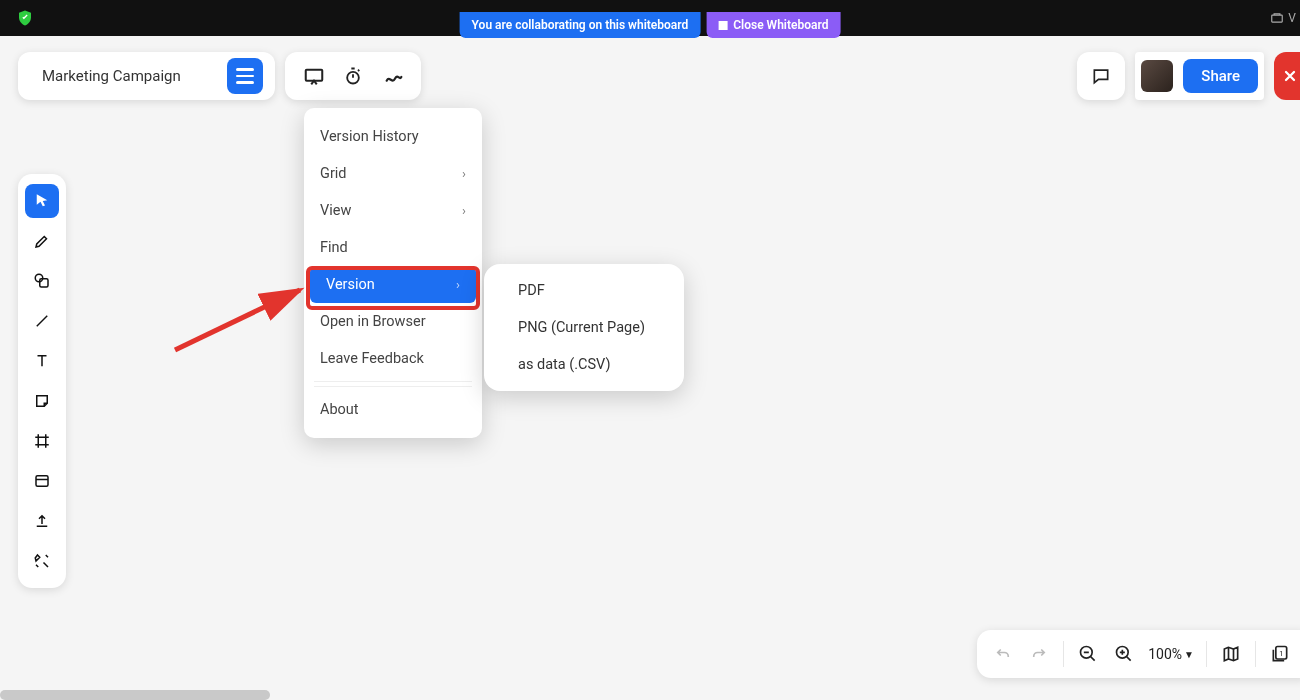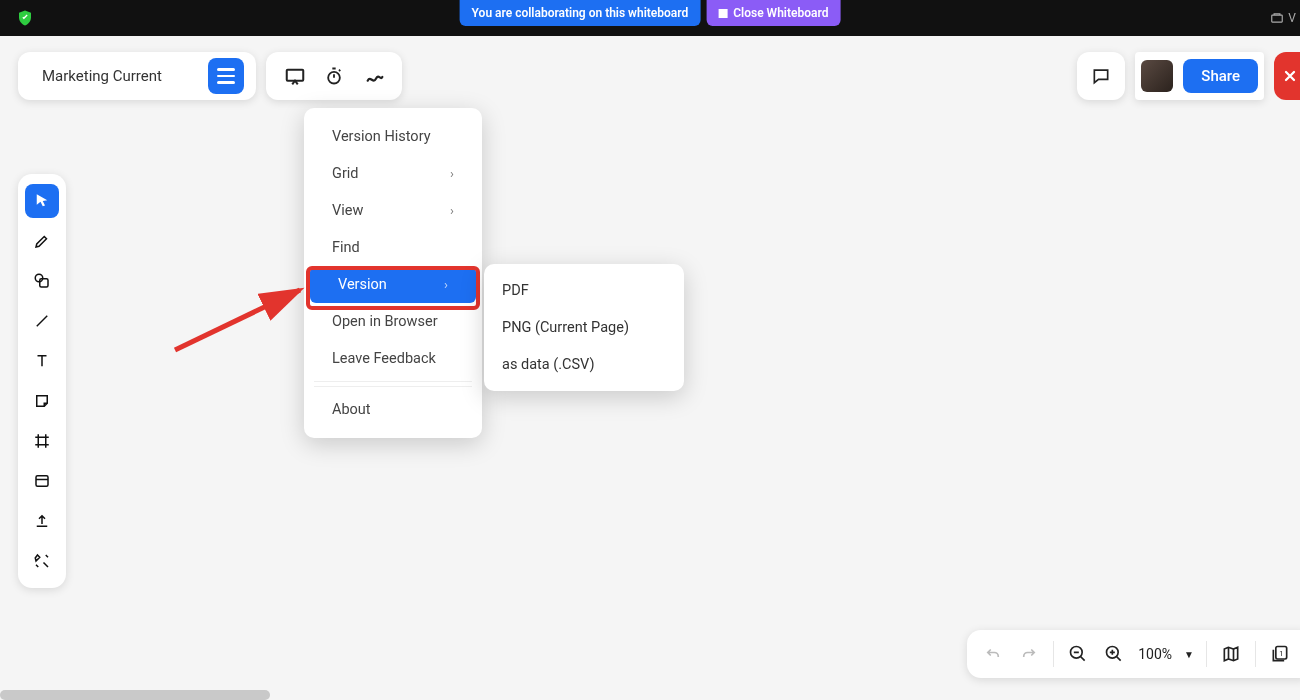--- a/index.html
+++ b/index.html
@@ -1,20 +1,20 @@
 <!DOCTYPE html>
 <html><head>
 <meta charset="utf-8">
 <style>
   * { box-sizing: border-box; margin: 0; padding: 0; font-family: -apple-system, BlinkMacSystemFont, "Segoe UI", Roboto, Helvetica, Arial, sans-serif; }
   body { width: 1300px; height: 700px; background: #f5f5f5; overflow: hidden; position: relative; }
 
   .topbar { height: 36px; background: #111; width: 100%; position: relative; display: flex; align-items: center; }
   .topbar .shield { margin-left: 16px; color: #2ecc40; }
-  .topbar .center { position: absolute; left: 50%; transform: translateX(-50%); display: flex; gap: 6px; align-items: center; top: 0; }
+  .topbar .center { position: absolute; left: 50%; transform: translateX(-50%); display: flex; gap: 6px; align-items: center; top: 12px; }
   .topbar .pill { font-size: 12px; font-weight: 600; padding: 6px 12px; border-radius: 0 0 6px 6px; color: #fff; display: flex; align-items: center; gap: 6px; cursor: pointer; }
   .topbar .pill.blue { background: #1d6ff2; }
   .topbar .pill.red { background: #8b5cf6; }
   .topbar .red-square { width: 9px; height: 9px; background: #fff; display: inline-block; }
   .topbar .right { margin-left: auto; margin-right: 4px; color: #aaa; font-size: 12px; display: flex; align-items: center; gap:4px; }
 
   .header { position: absolute; top: 52px; left: 18px; display: flex; gap: 10px; align-items: center; }
   .title-card { background: #fff; border-radius: 12px; height: 48px; display: flex; align-items: center; padding: 0 12px 0 24px; box-shadow: 0 2px 8px rgba(0,0,0,0.12); gap: 46px;}
   .title-text { font-size: 15px; color: #333; }
   .hamburger { background: #1d6ff2; width: 36px; height: 36px; border-radius: 8px; display: flex; flex-direction: column; justify-content: center; align-items: center; gap: 4px; cursor: pointer; }
@@ -28,37 +28,37 @@
   .avatar-card { background: #fff; height: 48px; border-radius: 4px; padding: 6px; display: flex; align-items: center; gap: 10px; box-shadow: 0 2px 8px rgba(0,0,0,0.12); }
   .avatar { width: 32px; height: 32px; border-radius: 6px; background: linear-gradient(135deg,#5a4a42,#2b221d); }
   .share-btn { background: #1d6ff2; color: #fff; font-size: 15px; font-weight: 500; padding: 8px 18px; border-radius: 8px; cursor: pointer; }
   .close-card { background: #e2342d; width: 32px; height: 48px; border-radius: 12px 0 0 12px; display: flex; align-items: center; justify-content: center; cursor: pointer; color:#fff; font-weight:700;}
 
   .left-toolbar { position: absolute; top: 174px; left: 18px; width: 48px; background: #fff; border-radius: 14px; box-shadow: 0 2px 10px rgba(0,0,0,0.12); padding: 10px 0; display: flex; flex-direction: column; align-items: center; gap: 6px; }
   .tool-btn { width: 34px; height: 34px; border-radius: 8px; display: flex; align-items: center; justify-content: center; cursor: pointer; color: #111; }
   .tool-btn.active { background: #1d6ff2; color: #fff; }
 
   .dropdown { position: absolute; top: 108px; left: 304px; width: 178px; background: #fff; border-radius: 10px; box-shadow: 0 6px 24px rgba(0,0,0,0.18); padding: 10px 0; }
-  .dropdown .item { padding: 10px 28px; font-size: 14.5px; color: #444; display: flex; align-items: center; justify-content: space-between; cursor: pointer; border-radius: 6px;}
+  .dropdown .item { padding: 10px 16px; font-size: 14.5px; color: #444; display: flex; align-items: center; justify-content: space-between; cursor: pointer; border-radius: 6px;}
   .dropdown .item.selected { background: #1d6ff2; color: #fff; margin: 0 6px; }
   .dropdown .divider { height: 1px; background: #eee; margin: 4px 10px; }
   .dropdown .chev { font-size: 13px; color: inherit; opacity: .7; }
 
   .highlight-box { position: absolute; border: 4px solid #e2342d; border-radius: 6px; pointer-events: none; }
 
-  .submenu { position: absolute; top: 264px; left: 484px; width: 200px; background: #fff; border-radius: 10px; box-shadow: 0 6px 24px rgba(0,0,0,0.18); padding: 8px 0; }
+  .submenu { position: absolute; top: 264px; left: 484px; width: 200px; background: #fff; border-radius: 16px; box-shadow: 0 6px 24px rgba(0,0,0,0.18); padding: 8px 16px; }
   .submenu .item { padding: 10px 18px; font-size: 14.5px; color: #333; cursor: pointer; }
 
   .arrow { position: absolute; top: 280px; left: 170px; pointer-events: none; }
 
   .bottom-bar { position: absolute; bottom: 22px; right: -6px; background: #fff; border-radius: 14px 0 0 14px; height: 48px; box-shadow: 0 2px 10px rgba(0,0,0,0.12); display: flex; align-items: center; padding: 0 14px; gap: 12px; }
   .bottom-bar .sep { width: 1px; height: 26px; background: #e6e6e6; }
   .bottom-bar .btn { width: 24px; height: 24px; display: flex; align-items: center; justify-content: center; cursor: pointer; color: #222; }
   .bottom-bar .btn.dim { color: #bbb; cursor: default; }
-  .zoom-label { font-size: 14px; color: #222; cursor: pointer; display: flex; align-items: center; gap: 12px;}
+  .zoom-label { font-size: 14px; color: #222; cursor: pointer; display: flex; align-items: center; gap: 2px;}
 
   .scrollbar { position: absolute; bottom: 0; left: 0; height: 10px; width: 270px; background: #c9c9c9; border-radius: 5px; }
 
   svg { display:block; }
 </style>
 </head>
 <body>
 
 <div class="topbar">
   <span class="shield">
@@ -80,21 +80,21 @@
     <svg width="14" height="14" viewBox="0 0 24 24" fill="none" stroke="#aaa" stroke-width="2">
         <rect x="3" y="7" width="18" height="12" rx="1"></rect>
         <path d="M7 7V5h10v2"></path>
       </svg>
     <span>V</span>
   </div>
 </div>
 
 <div class="header">
   <div class="title-card">
-    <span class="title-text">Marketing Current</span>
+    <span class="title-text">Marketing Campaign</span>
     <div class="hamburger">
       <span></span>
         <span></span>
         <span></span>
     </div>
   </div>
   <div class="tools-card">
     <span class="ticon">
       <svg viewBox="0 0 24 24" width="22" height="22" fill="none" stroke="currentColor" stroke-width="2.2">
           <rect x="3" y="4" width="18" height="12" rx="1"></rect>

